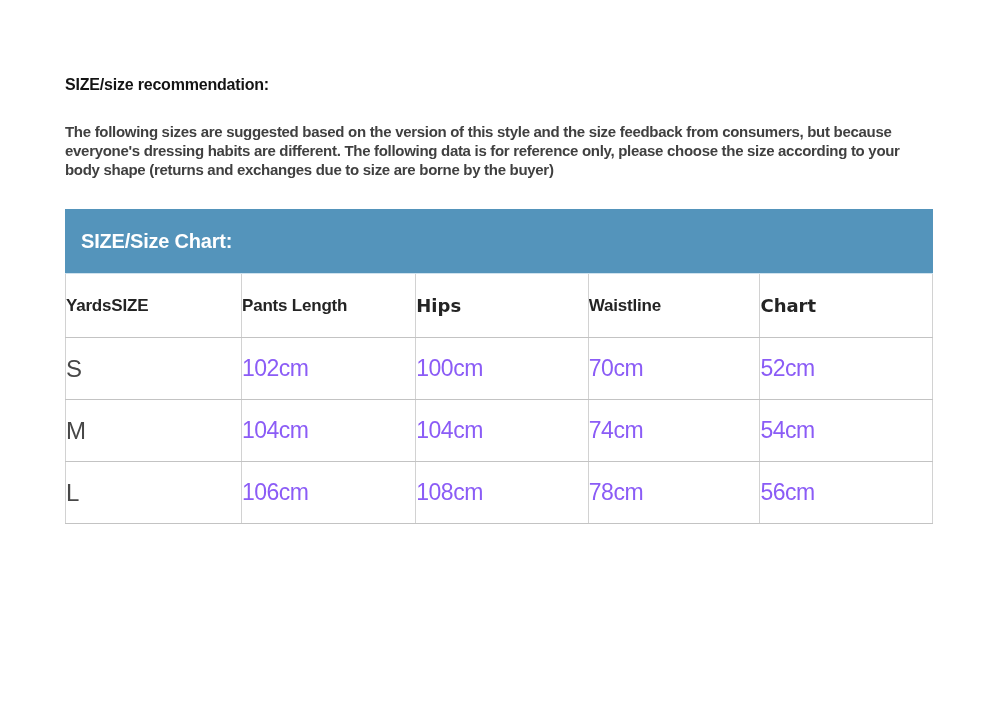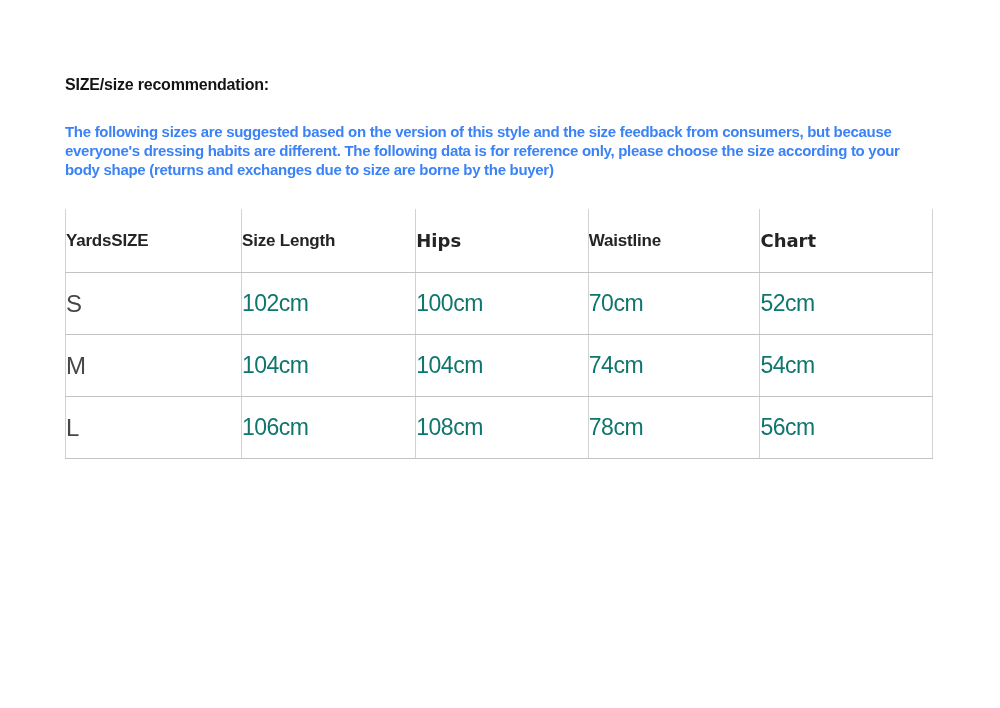--- a/index.html
+++ b/index.html
@@ -25,21 +25,21 @@
     font-weight: bold;
     color: #141414;
     letter-spacing: -0.2px;
   }
   .page-desc {
     margin: 28px 0 0 0;
     max-width: 878px;
     font-size: 15px;
     line-height: 19px;
     font-weight: bold;
-    color: #3b82f6;
+    color: #404040;
     letter-spacing: -0.3px;
   }
   .size-chart {
     margin-top: 30px;
     width: 868px;
   }
   .chart-header {
     box-sizing: border-box;
     height: 65px;
     background: #5494bb;
@@ -91,49 +91,52 @@
   table.size-table td {
     height: 61px;
   }
   td.size-cell {
     font-size: 24px;
     color: #474747;
     letter-spacing: -0.5px;
   }
   td.value-cell {
     font-size: 23px;
-    color: #0f766e;
+    color: #8b5cf6;
     letter-spacing: -0.5px;
   }
 </style>
 </head>
 <body>
 
 <div class="page">
   <div class="content">
 
     <h1 class="page-title">SIZE/size recommendation:</h1>
 
     <p class="page-desc">The following sizes are suggested based on the version of this style and the size feedback from consumers, but because everyone's dressing habits are different. The following data is for reference only, please choose the size according to your body shape (returns and exchanges due to size are borne by the buyer)</p>
 
     <div class="size-chart">
 
+      <div class="chart-header" style="background: rgb(84, 148, 187);">
+        <span class="chart-header-title">SIZE/Size Chart:</span>
+      </div>
 
       <table class="size-table">
         <colgroup>
           <col class="c0">
             <col class="c1">
             <col class="c2">
             <col class="c3">
             <col class="c4">
         </colgroup>
         <thead>
           <tr>
             <th>YardsSIZE</th>
-            <th>Size Length</th>
+            <th>Pants Length</th>
             <th class="th-wide">Hips</th>
             <th>Waistline</th>
             <th class="th-wide">Chart</th>
           </tr>
         </thead>
         <tbody>
           <tr>
             <td class="size-cell">S</td>
             <td class="value-cell">102cm</td>
             <td class="value-cell">100cm</td>

